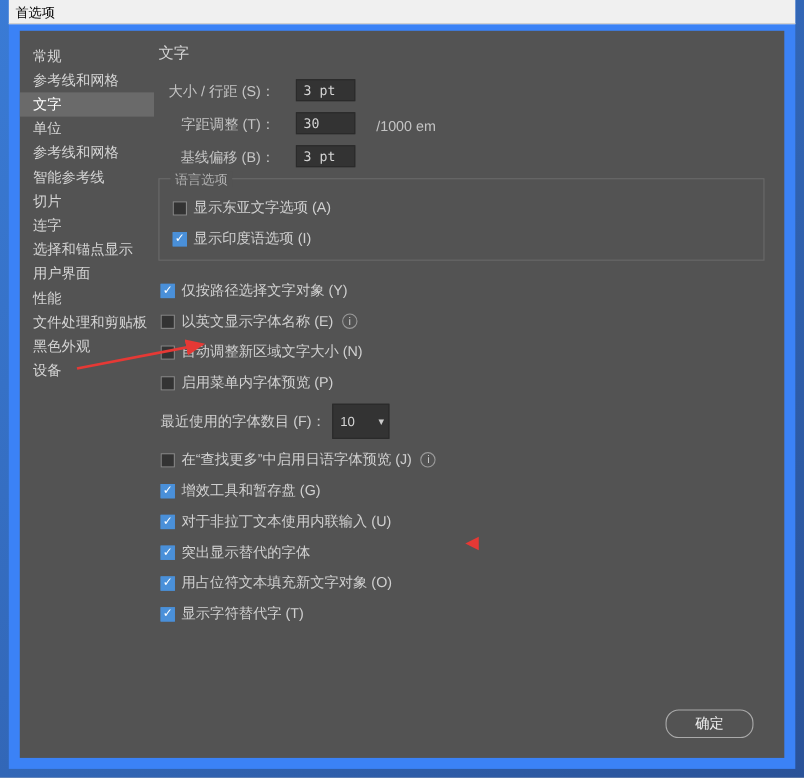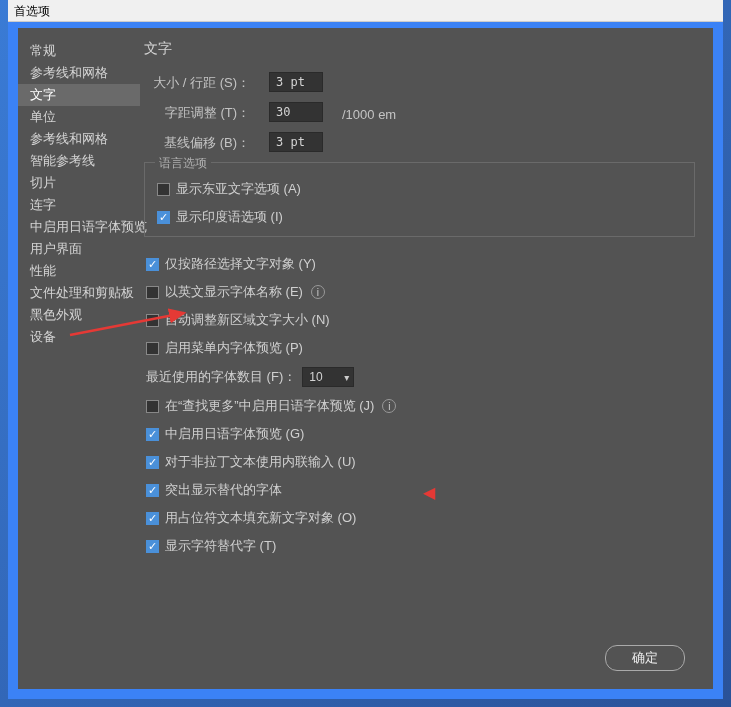--- a/index.html
+++ b/index.html
@@ -152,21 +152,21 @@
     font-size: 10px;
     color: #ccc;
     margin-left: 2px;
   }
   .select-box {
     background: #333;
     border: 1px solid #2a2a2a;
     color: #d4d4d4;
     font-size: 12px;
     padding: 1px 18px 1px 6px;
-    height: 20px;
+    height: 32px;
     position: relative;
     display: inline-flex;
     align-items: center;
     min-width: 52px;
   }
   .select-box::after {
     content: "▾";
     position: absolute;
     right: 4px;
     font-size: 10px;
@@ -214,21 +214,21 @@
 
       <div class="sidebar">
         <div class="sidebar-item">常规</div>
         <div class="sidebar-item">参考线和网格</div>
         <div class="sidebar-item selected">文字</div>
         <div class="sidebar-item">单位</div>
         <div class="sidebar-item">参考线和网格</div>
         <div class="sidebar-item">智能参考线</div>
         <div class="sidebar-item">切片</div>
         <div class="sidebar-item">连字</div>
-        <div class="sidebar-item">中启用日语字体预览</div>
+        <div class="sidebar-item">选择和锚点显示</div>
         <div class="sidebar-item">用户界面</div>
         <div class="sidebar-item">性能</div>
         <div class="sidebar-item">文件处理和剪贴板</div>
         <div class="sidebar-item">黑色外观</div>
         <div class="sidebar-item">设备</div>
       </div>
 
       <div class="panel">
         <div class="panel-title">文字</div>
 
@@ -279,21 +279,21 @@
           <span class="check-label" style="margin-left:0;">最近使用的字体数目 (F)：</span>
           <span class="select-box">10</span>
         </div>
         <div class="check-row">
           <span class="checkbox"></span>
           <span class="check-label">在“查找更多”中启用日语字体预览 (J)</span>
           <span class="info-icon">i</span>
         </div>
         <div class="check-row" style="margin-top:6px;">
           <span class="checkbox checked"></span>
-          <span class="check-label">中启用日语字体预览 (G)</span>
+          <span class="check-label">增效工具和暂存盘 (G)</span>
         </div>
         <div class="check-row">
           <span class="checkbox checked"></span>
           <span class="check-label">对于非拉丁文本使用内联输入 (U)</span>
         </div>
         <div class="check-row">
           <span class="checkbox checked"></span>
           <span class="check-label">突出显示替代的字体</span>
         </div>
         <div class="check-row">

